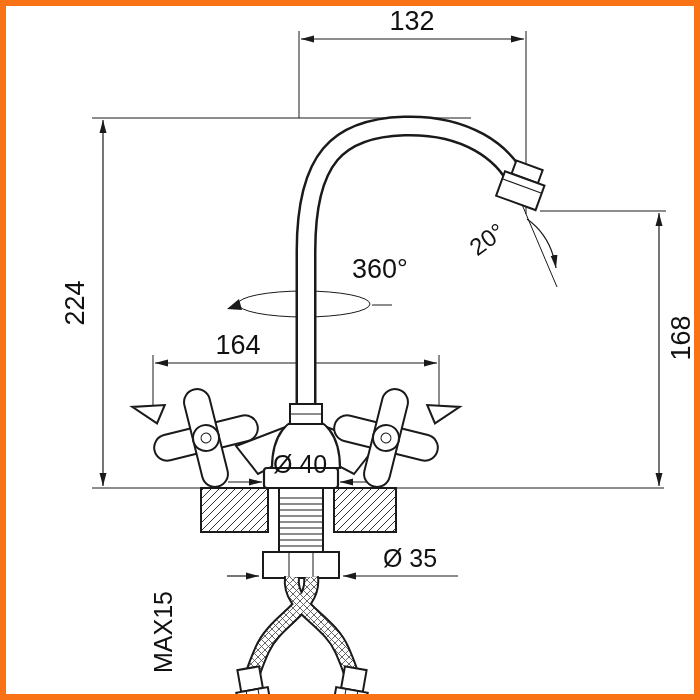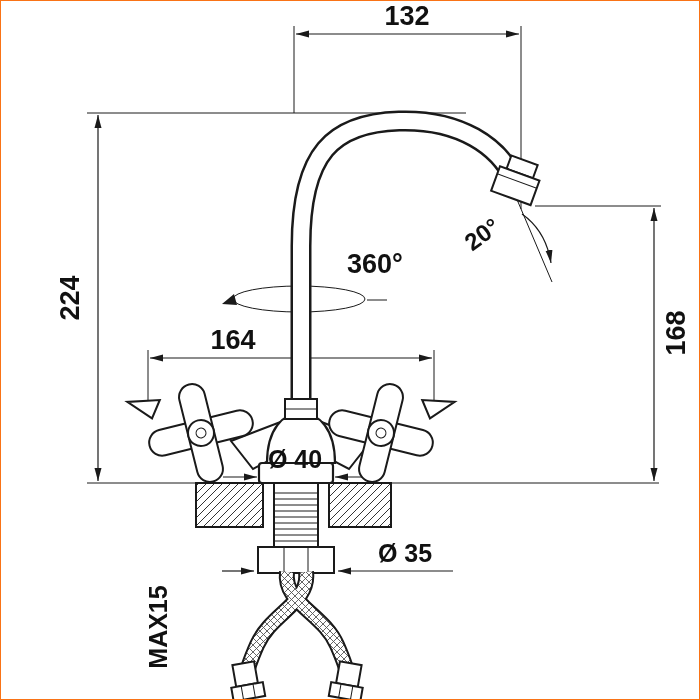--- a/index.html
+++ b/index.html
@@ -1,20 +1,20 @@
 <!DOCTYPE html>
 <html><head>
 <meta charset="utf-8">
 <style>
   html,body { margin:0; padding:0; background:#fff; }
   .page {
     width:700px; height:700px; box-sizing:border-box;
-    border:1px solid #f97316; background:#ffffff;
+    border:6px solid #f97316; background:#ffffff;
     font-family:"Liberation Sans", sans-serif;
-    position:relative; overflow:hidden;font-weight:bold;
+    position:relative; overflow:hidden;
   }
   svg { display:block; }
   .part    { fill:#ffffff; stroke:#1a1a1a; stroke-width:2; }
   .partthk { fill:#ffffff; stroke:#1a1a1a; stroke-width:2.2; }
   .dim     { stroke:#1a1a1a; stroke-width:1.2; fill:none; }
   .thin    { stroke:#1a1a1a; stroke-width:1; fill:none; }
   .detail  { stroke:#1a1a1a; stroke-width:1; fill:none; }
   text { fill:#111111; font-family:"Liberation Sans", sans-serif; }
   .dtxt { font-size:27px; }
   .mtxt { font-size:25px; }

